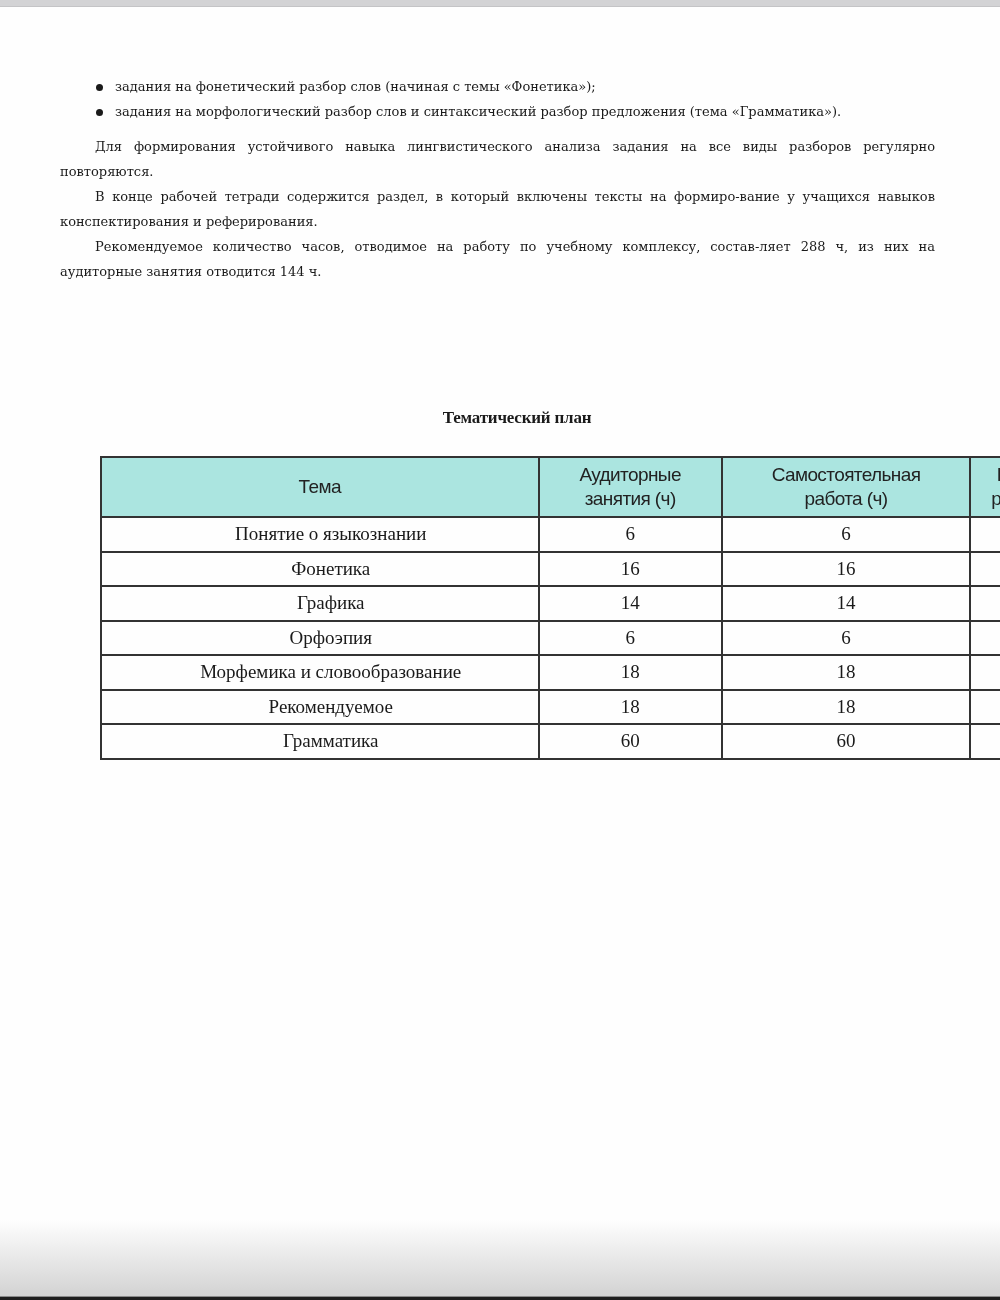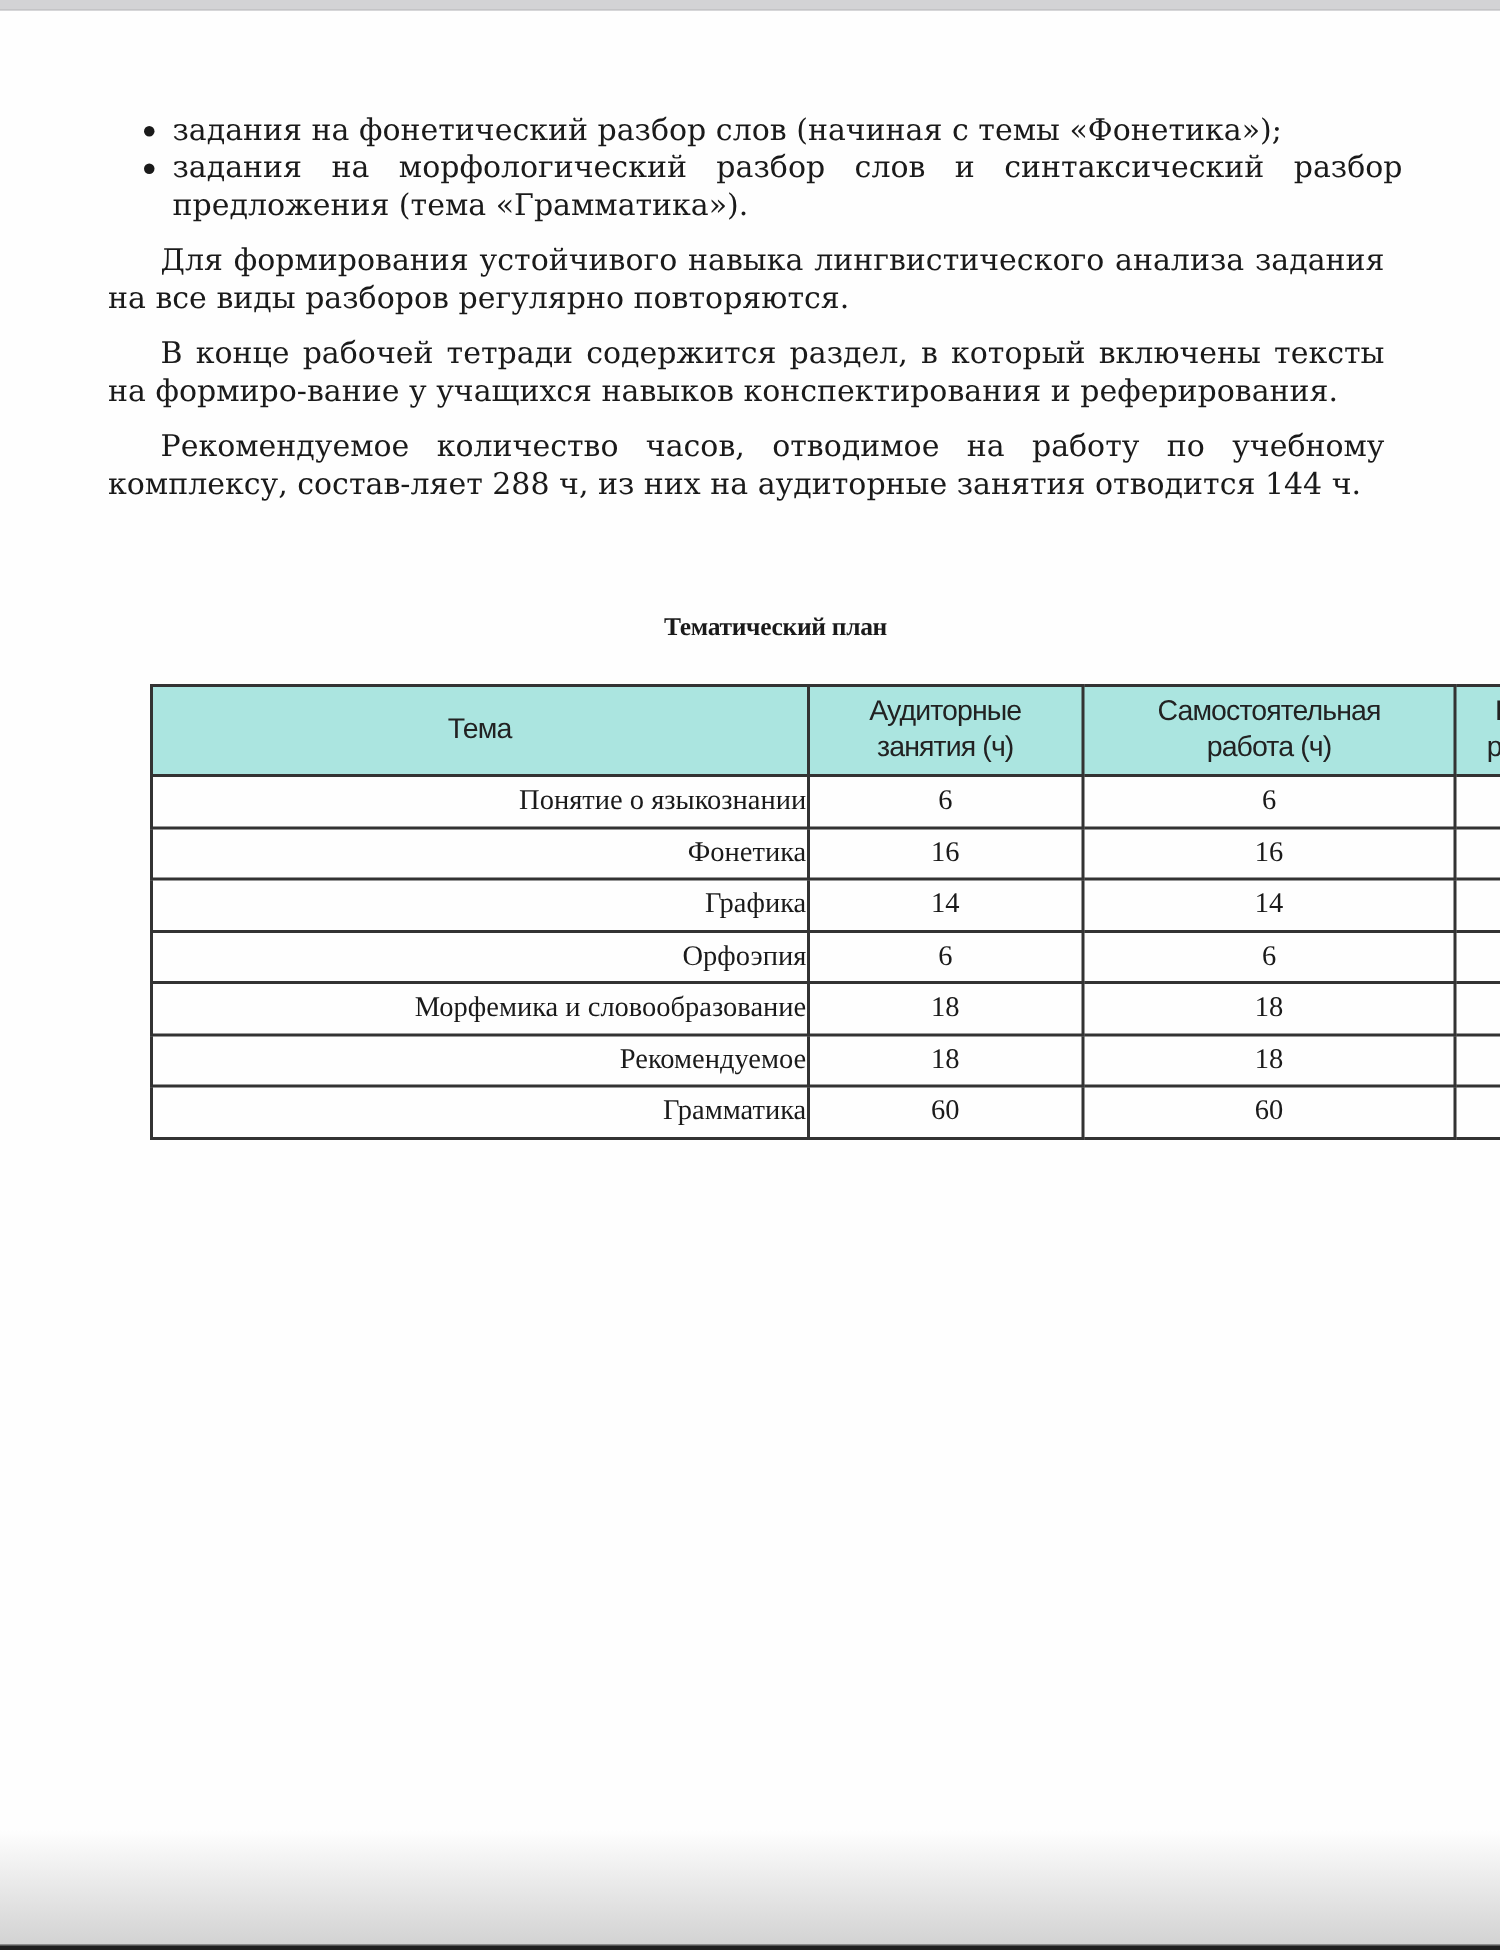--- a/index.html
+++ b/index.html
@@ -16,32 +16,32 @@
     .bottom-fade {
       position: absolute; left: 0; top: 1220px; width: 1000px; height: 77px;
       background: linear-gradient(#fefefe, #d2d2d2);
     }
     .bottom-bar {
       position: absolute; left: 0; top: 1296px; width: 1000px; height: 4px;
       background: #1e1e1e; border-top: 1px solid #8a8a8a;
     }
     .page {
       position: absolute; left: 60px; top: 74px; width: 875px;
-      font-size: 20px; line-height: 25px;
+      font-size: 13px; line-height: 25px;
     }
     ul.bullets { list-style: none; margin: 0; padding: 0; }
     ul.bullets li {
       position: relative; padding-left: 55px; text-align: justify;
     }
     ul.bullets li .bullet {
       position: absolute; left: 36px; top: 10px; width: 7px; height: 7px;
       border-radius: 50%; background: #1a1a1a;
     }
     p.para {
-      margin: 12px; text-indent: 35px; text-align: justify;
+      margin: 0; text-indent: 35px; text-align: justify;
     }
     .bullets { margin-bottom: 10px !important; }
     .plan-title {
       position: absolute; left: 0; top: 408px; width: 1034px;
       text-align: center; font-weight: bold; font-size: 17px;
       font-family: "Liberation Serif", serif; letter-spacing: -0.2px;
     }
     table.plan {
       position: absolute; left: 100px; top: 456px; width: 971px;
       border-collapse: collapse;
@@ -49,21 +49,21 @@
     }
     table.plan th, table.plan td {
       border: 2px solid #333; padding: 0;
     }
     table.plan th {
       background: #abe5e0; height: 58px;
       font-family: "Liberation Sans", sans-serif; font-weight: normal;
       font-size: 19px; line-height: 24px; color: #222; letter-spacing: -0.6px;
     }
     table.plan td { height: 32.5px; text-align: center; }
-    table.plan td.topic { text-align: right; padding-left: 22px; }
+    table.plan td.topic { text-align: center; padding-left: 22px; }
     table.plan tr.total td { font-weight: bold; }
     col.c1 { width: 377px; } col.c2 { width: 158px; }
     col.c3 { width: 214px; } col.c4 { width: 86px; }
   </style>
 </head>
 <body>
 
 <div class="top-bar"></div>
 
 <div class="page">

